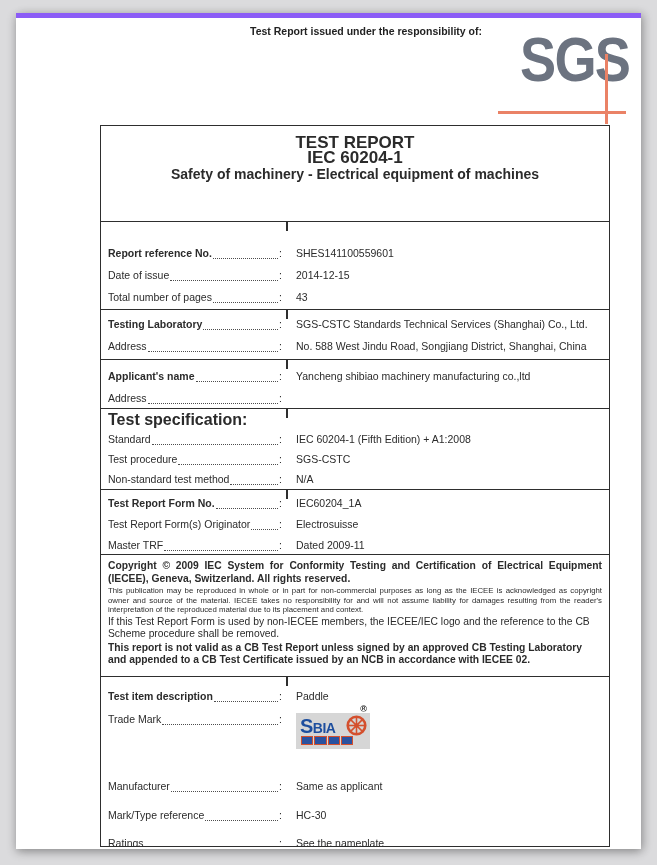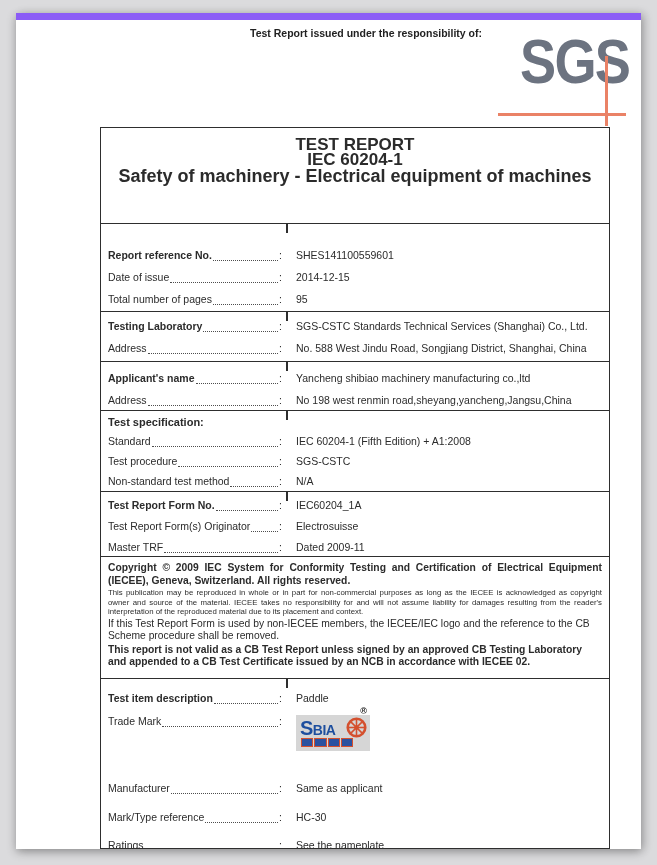--- a/index.html
+++ b/index.html
@@ -5,21 +5,21 @@
   html,body{margin:0;padding:0;}
   body{
     width:657px;height:865px;position:relative;overflow:hidden;
     background:#dbdbdd;
     font-family:"Liberation Sans", sans-serif;
     -webkit-font-smoothing:antialiased;
   }
   .page{
     position:absolute;left:16px;top:13px;width:625px;height:836px;
     background:#ffffff;
-    border-top:7px solid #8b5cf6;
+    border-top:5px solid #8b5cf6;
     box-shadow:0 3px 9px rgba(0,0,0,.30), 4px 0 9px rgba(0,0,0,.12);
     box-sizing:border-box;
   }
   .issued{
     position:absolute;left:90px;top:7px;width:520px;
     text-align:center;font-size:10.5px;font-weight:bold;color:#222;
   }
   
   .sgs-wrap{position:absolute;left:460px;top:20px;width:160px;height:95px;}
   .sgs-letters{
@@ -35,41 +35,41 @@
     position:absolute;left:84px;top:107px;width:510px;height:722px;
     border:1.6px solid #2e2e2e;box-sizing:border-box;overflow:hidden;
     color:#2b2b2b;
   }
   .sec{position:relative;box-sizing:border-box;}
   .sec + .sec{border-top:1.6px solid #2e2e2e;}
   .tick{position:absolute;left:185px;top:0;width:1.5px;height:9px;background:#2e2e2e;}
 
   .sec-title{height:95px;text-align:center;padding-top:9px;}
   .t1,.t2{font-size:17px;font-weight:bold;line-height:15px;}
-  .t3{font-size:18px;font-weight:bold;line-height:19px;}
+  .t3{font-size:14px;font-weight:bold;line-height:19px;}
   .t4{font-size:12.5px;font-weight:bold;line-height:18px;}
 
   .sec1{height:88px;padding-top:20px;}
   .sec2{height:50px;padding-top:3px;}
   .sec3{height:49px;padding-top:5px;}
   .sec4{height:81px;padding-top:2px;}
   .sec5{height:65px;padding-top:2px;}
   .sec6{height:122px;padding:5px 7px 0 7px;}
   .sec7{padding-top:6px;height:172px;}
 
   .row{display:flex;align-items:center;height:22px;padding-left:7px;font-size:10.5px;}
   .sec4 .row{height:20px;}
   .sec5 .row{height:21px;}
   .lbl{width:174px;flex:none;display:flex;align-items:flex-end;}
   .lt{white-space:nowrap;}
   .b{font-weight:bold;}
   .dots{flex:1;height:8px;margin:0 1px;border-bottom:1.5px dotted #4d4d4d;min-width:6px;}
   .colon{flex:none;}
   .val{padding-left:14px;white-space:nowrap;text-align:right;}
-  .spec-head{height:18px;display:flex;align-items:center;padding-left:7px;font-size:11px;}
+  .spec-head{height:18px;display:flex;padding-left:7px;font-size:16px;}
 
   .cp1{font-size:10.3px;font-weight:bold;line-height:12.5px;text-align:justify;margin:0 0 1px 0;}
   .cp2{font-size:7.8px;line-height:9.6px;text-align:justify;margin:0;}
   .cp3{font-size:10.3px;line-height:12.5px;margin:1px 0 0 0;}
   .cp4{font-size:10.3px;font-weight:bold;line-height:12.5px;margin:1px 0 0 0;}
 
   .row-tall{height:26px;}
   .tm-row{height:58px;align-items:flex-start;padding-top:4px;}
   .row-m1{height:30px;}
   .row-m2{height:28px;}
@@ -128,21 +128,21 @@
             <span class="colon">:</span>
           </div>
         <div class="val">2014-12-15</div>
       </div>
       <div class="row">
         <div class="lbl">
             <span class="lt">Total number of pages</span>
             <span class="dots"></span>
             <span class="colon">:</span>
           </div>
-        <div class="val">95</div>
+        <div class="val">43</div>
       </div>
     </div>
 
     <div class="sec sec2">
       <i class="tick"></i>
       <div class="row">
         <div class="lbl">
             <span class="lt b">Testing Laboratory</span>
             <span class="dots"></span>
             <span class="colon">:</span>
@@ -168,21 +168,20 @@
             <span class="colon">:</span>
           </div>
         <div class="val">Yancheng shibiao machinery manufacturing co.,ltd</div>
       </div>
       <div class="row">
         <div class="lbl">
             <span class="lt">Address</span>
             <span class="dots"></span>
             <span class="colon">:</span>
           </div>
-        <div class="val">No 198 west renmin road,sheyang,yancheng,Jangsu,China</div>
       </div>
     </div>
 
     <div class="sec sec4">
       <i class="tick"></i>
       <div class="spec-head">
           <span class="b">Test specification:</span>
         </div>
       <div class="row">
         <div class="lbl">

